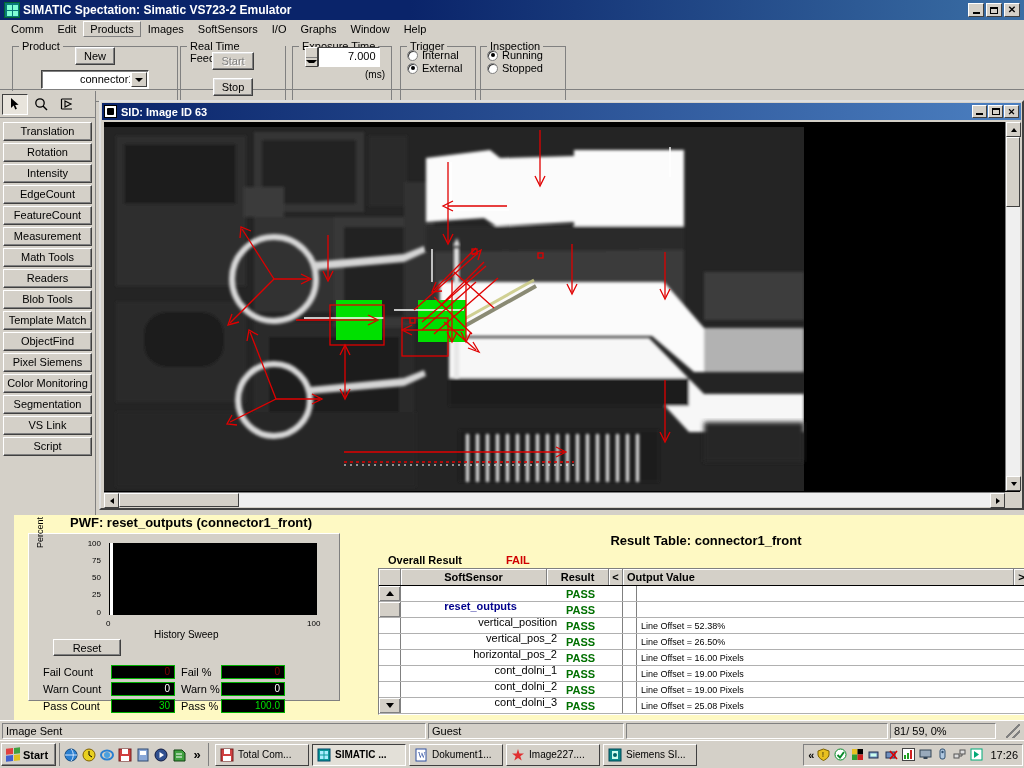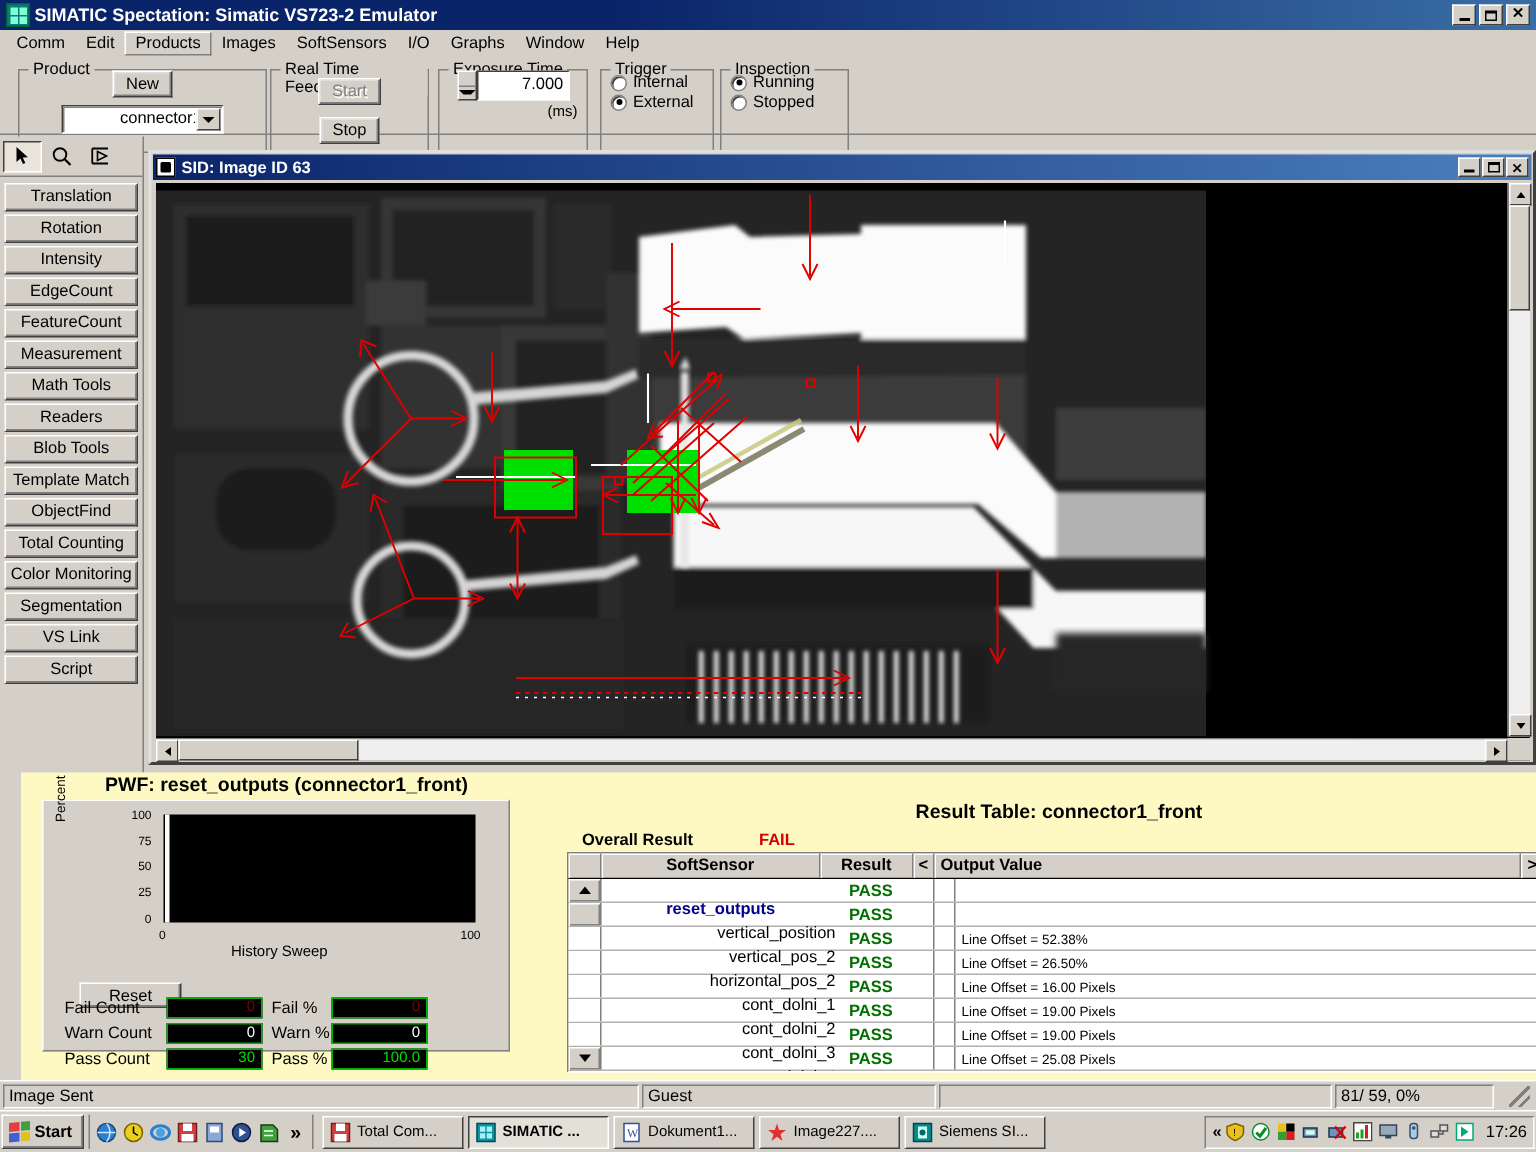--- a/index.html
+++ b/index.html
@@ -240,21 +240,21 @@
   }
   .ytick { position:absolute; font-size:8px; color:#000; text-align:right; width:22px; }
   .xtick { position:absolute; font-size:8px; color:#000; }
   .hsweep { position:absolute; left:125px; top:95px; font-size:10px; color:#000; }
   .reset-btn {
     position:absolute; left:24px; top:105px; width:68px; height:17px;
     background:#d4d0c8;
     border-top:1px solid #fff;border-left:1px solid #fff;
     border-right:1px solid #404040;border-bottom:1px solid #404040;
     box-shadow: inset -1px -1px 0 #808080;
-    font-size:11px; display:flex;align-items:center;justify-content:center;margin-top:16px;
+    font-size:11px; display:flex;align-items:center;justify-content:center;
   }
   .counters { position:absolute; left:14px; top:130px; width:280px; font-size:11px; }
   .crow { display:flex; align-items:center; height:15px; margin-bottom:2px; }
   .clabel { width:68px; color:#000; font-size:11px; }
   .cval {
     width:64px; height:14px; background:#000;
     border:1px solid #00b000;
     color:#00e000; font-size:10px; text-align:right; padding-right:4px;
     display:flex; align-items:center; justify-content:flex-end;
     font-family:"Liberation Sans", sans-serif;
@@ -502,21 +502,21 @@
       <div class="toolbtn">Rotation</div>
       <div class="toolbtn">Intensity</div>
       <div class="toolbtn">EdgeCount</div>
       <div class="toolbtn">FeatureCount</div>
       <div class="toolbtn">Measurement</div>
       <div class="toolbtn">Math Tools</div>
       <div class="toolbtn">Readers</div>
       <div class="toolbtn">Blob Tools</div>
       <div class="toolbtn">Template Match</div>
       <div class="toolbtn">ObjectFind</div>
-      <div class="toolbtn">Total Counting</div>
+      <div class="toolbtn">Pixel Siemens</div>
       <div class="toolbtn">Color Monitoring</div>
       <div class="toolbtn">Segmentation</div>
       <div class="toolbtn">VS Link</div>
       <div class="toolbtn">Script</div>
     </div>
   </div>
 
   <div class="mdi">
     <div class="mdi-title">
       <div class="ico">

